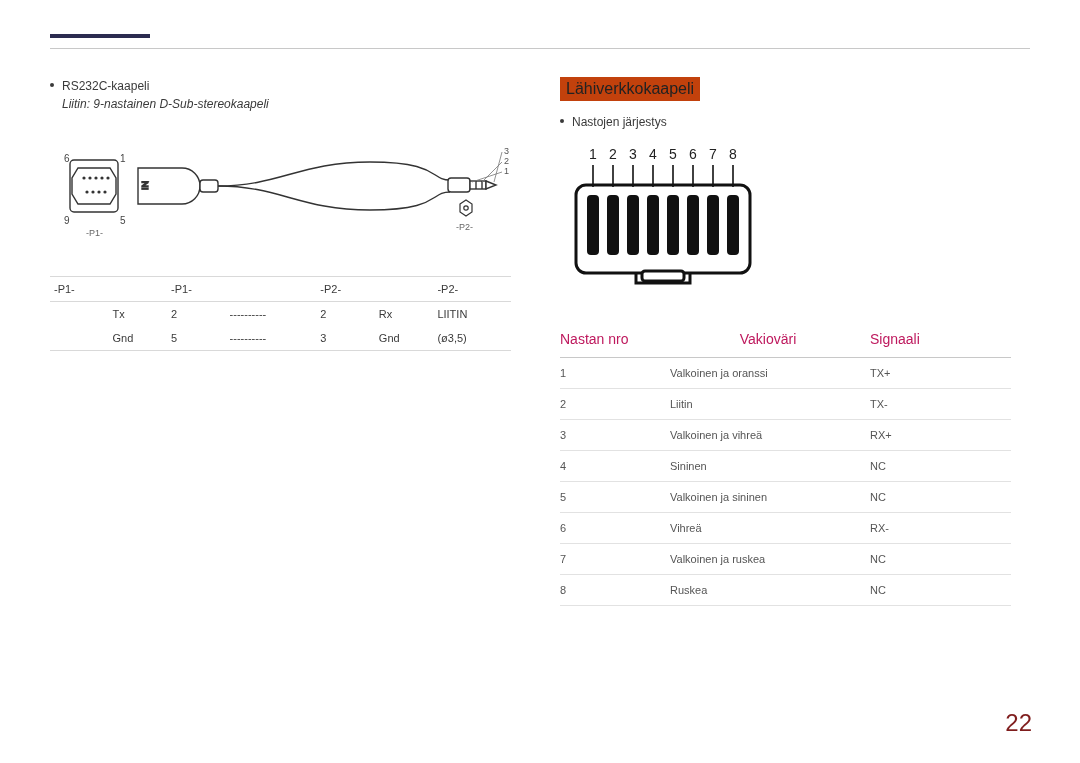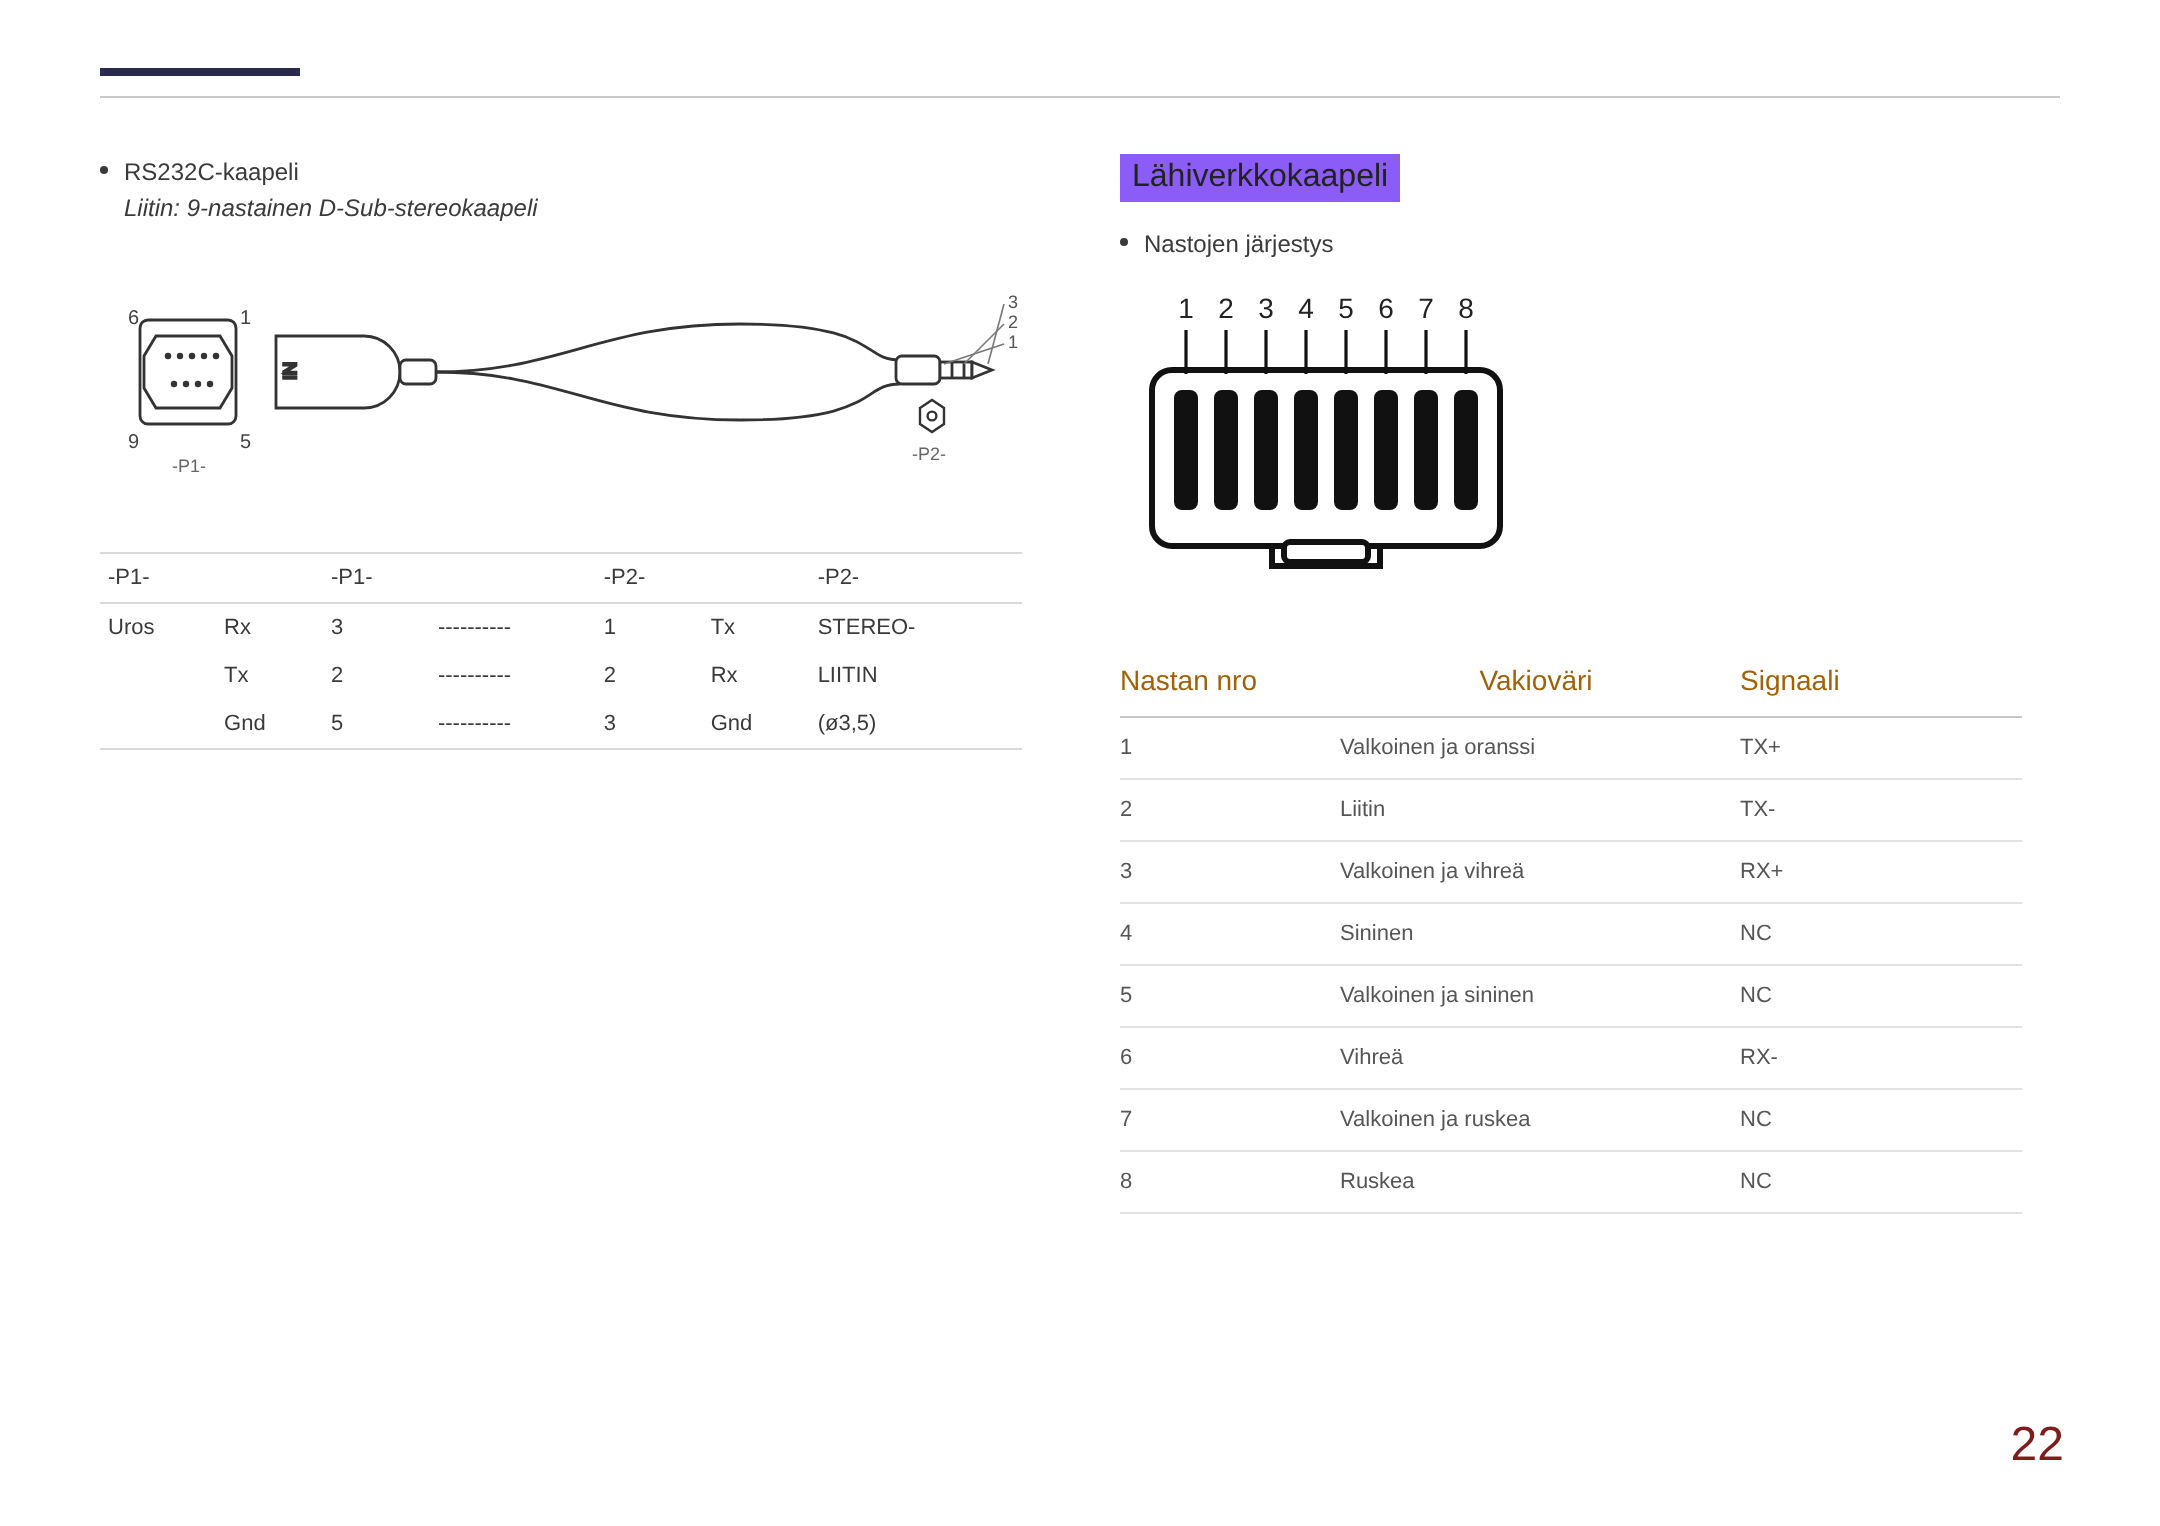--- a/index.html
+++ b/index.html
@@ -12,25 +12,25 @@
   .bullet-line { display:flex; align-items:flex-start; gap:8px; font-size: 12px; line-height: 1.5; }
   .bullet-dot { width:4px; height:4px; background:#3a3a3a; border-radius:50%; margin-top:6px; flex:none; }
   .sub-line { font-size: 12px; margin-left: 12px; line-height:1.6;font-style:italic; }
   .cable-figure { margin: 18px 0 14px 0; }
   .cable-figure svg { display:block; }
 
   table.pin-table { width: 98%; border-collapse: collapse; font-size: 11px; }
   table.pin-table td { padding: 6px 4px; vertical-align: top; }
   table.pin-table tr.hr td { border-bottom: 1px solid #d9d9d9; padding:0; height:0; }
 
-  .section-head { display:inline-block; background:#8b5cf6; color:#222; font-size:16px; padding:3px 6px; margin-bottom:12px; }
+  .section-head { display:inline-block; background:#c2410c; color:#222; font-size:16px; padding:3px 6px; margin-bottom:12px; }
   .rj45 { margin: 10px 0 26px 6px; }
 
   table.lan-table { width: 96%; border-collapse: collapse; font-size: 11.5px; }
-  table.lan-table th { text-align:left; font-weight: 500; font-size: 14px; color:#a16207; padding: 10px 4px 10px 0; border-bottom:1px solid #c8c8c8; }
+  table.lan-table th { text-align:left; font-weight: 500; font-size: 14px; color:#be185d; padding: 10px 4px 10px 0; border-bottom:1px solid #c8c8c8; }
   table.lan-table th:first-child { width: 110px; }
   table.lan-table th:nth-child(2) { width: 200px; text-align: center; }
   table.lan-table td { padding: 9px 4px 9px 0; border-bottom:1px solid #e2e2e2; color:#555; font-size:11px; }
 
   .page-num { position:absolute; right: 48px; bottom: 26px; font-size: 24px; color:#7f1d1d; font-weight:300; }
 </style>
 </head>
 <body>
 
 <div class="page">
@@ -118,29 +118,20 @@
           <td>-P1-</td>
           <td></td>
           <td>-P2-</td>
           <td></td>
           <td>-P2-</td>
         </tr>
         <tr class="hr">
               <td colspan="7"></td>
             </tr>
         <tr>
-          <td>Uros</td>
-          <td>Rx</td>
-          <td>3</td>
-          <td>----------</td>
-          <td>1</td>
-          <td>Tx</td>
-          <td>STEREO-</td>
-        </tr>
-        <tr>
           <td></td>
           <td>Tx</td>
           <td>2</td>
           <td>----------</td>
           <td>2</td>
           <td>Rx</td>
           <td>LIITIN</td>
         </tr>
         <tr>
           <td></td>

